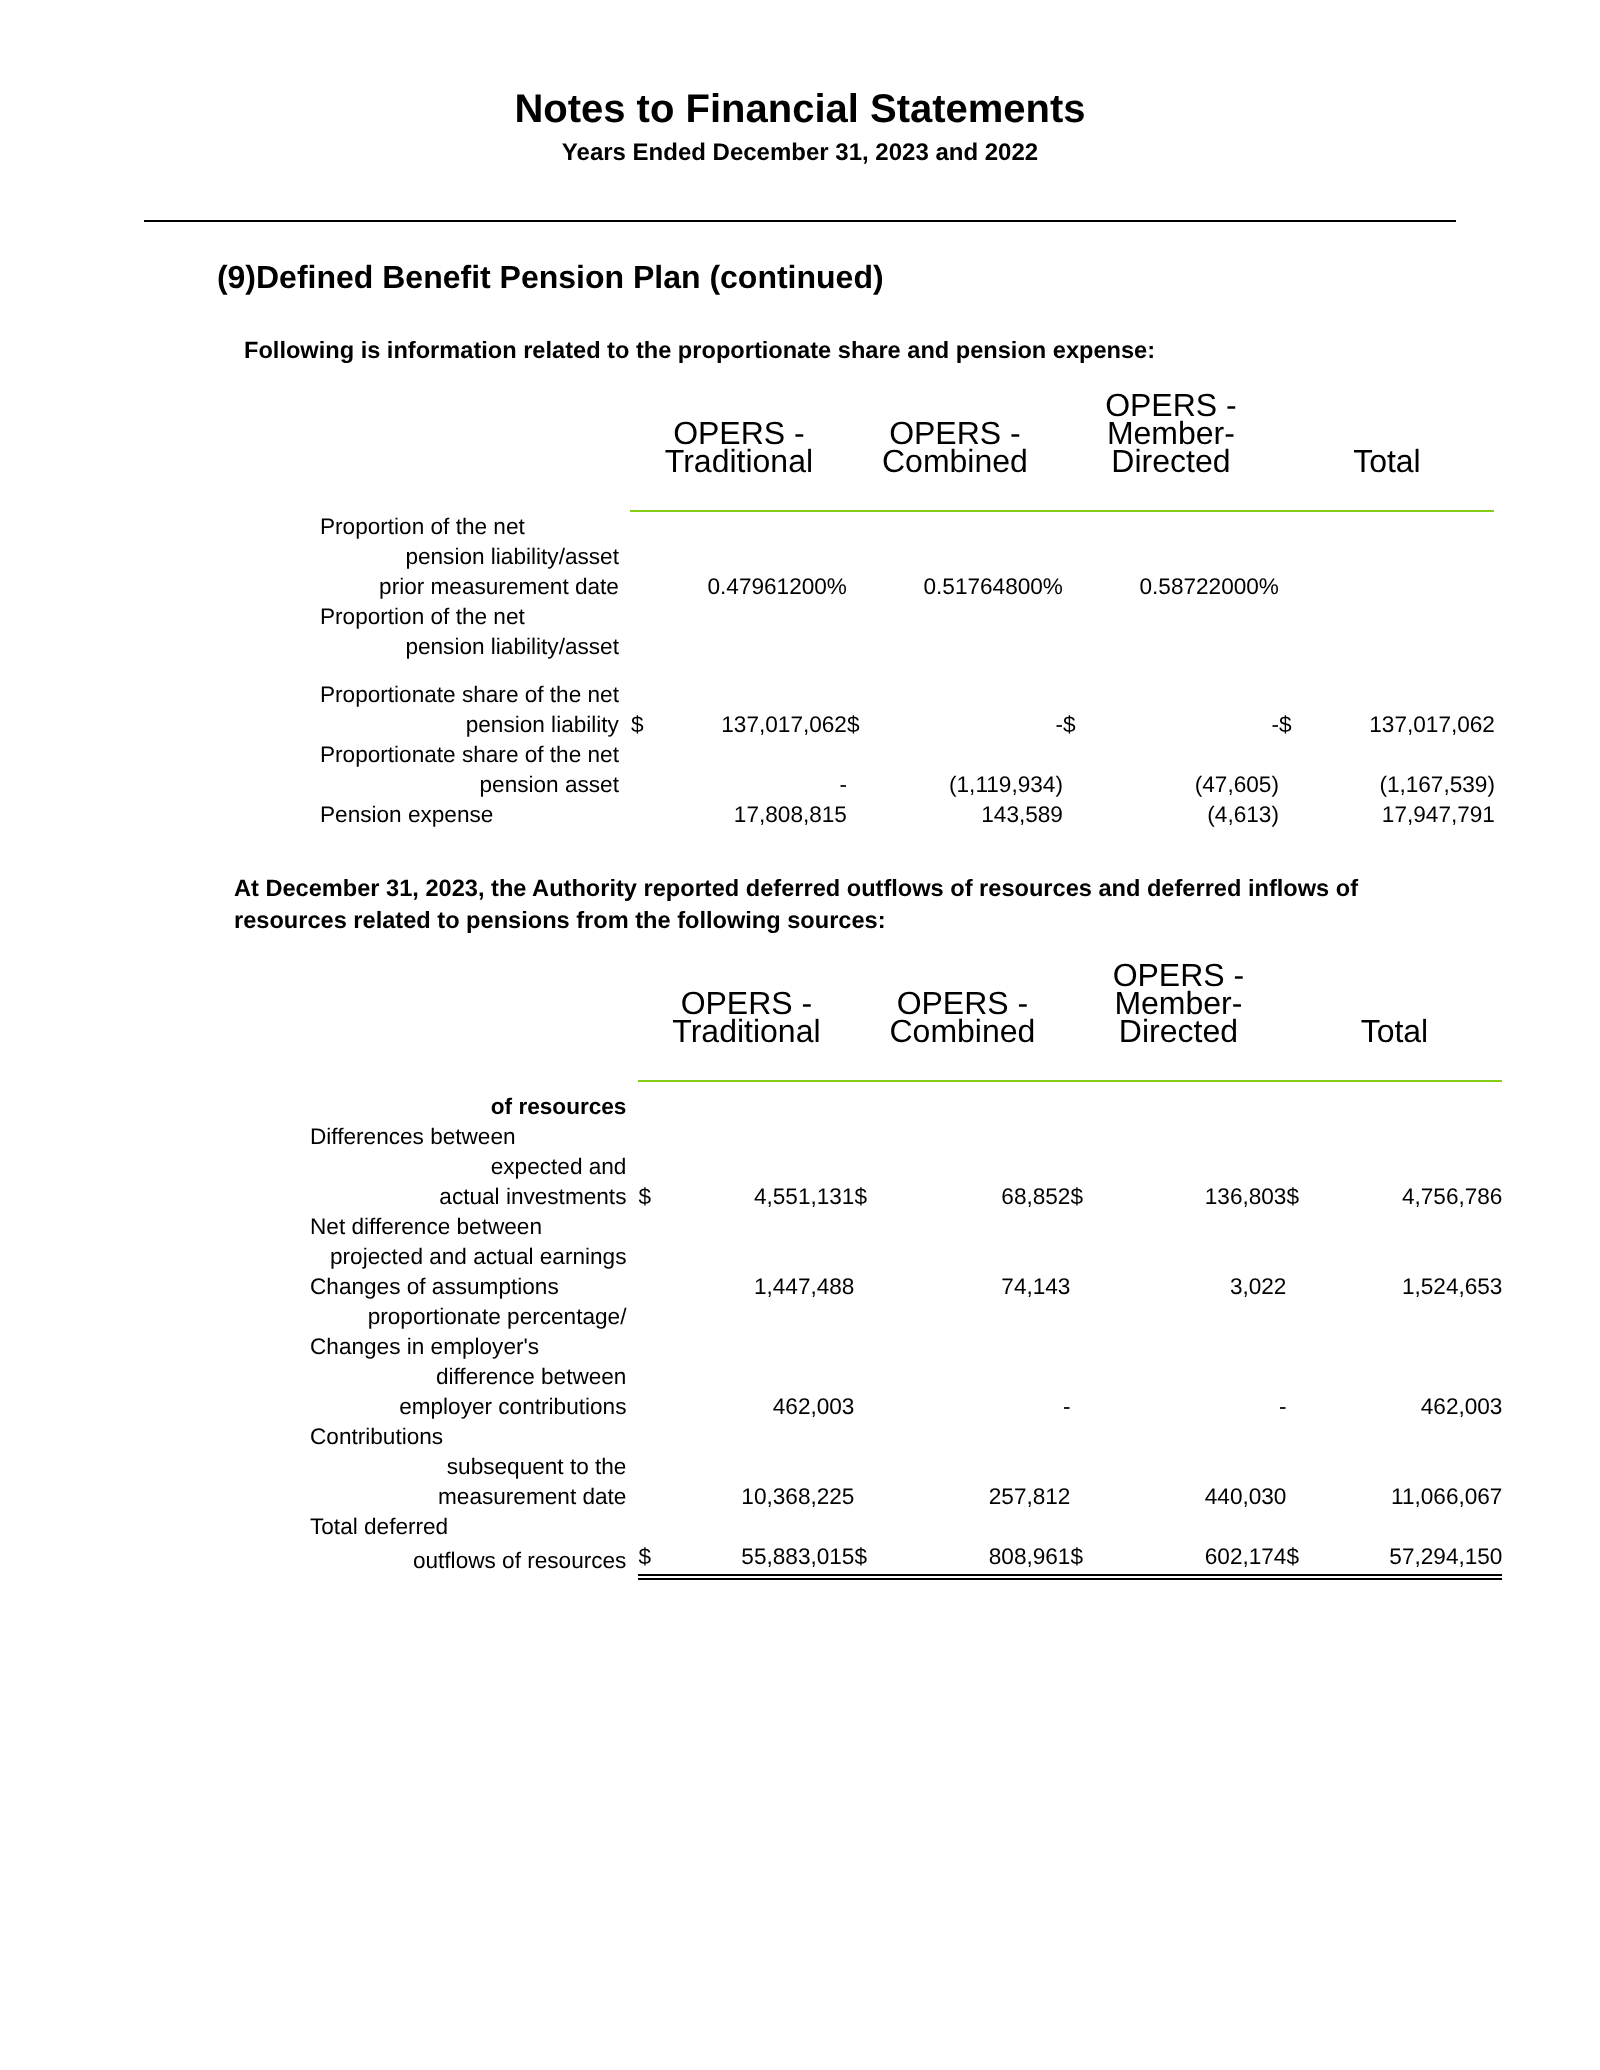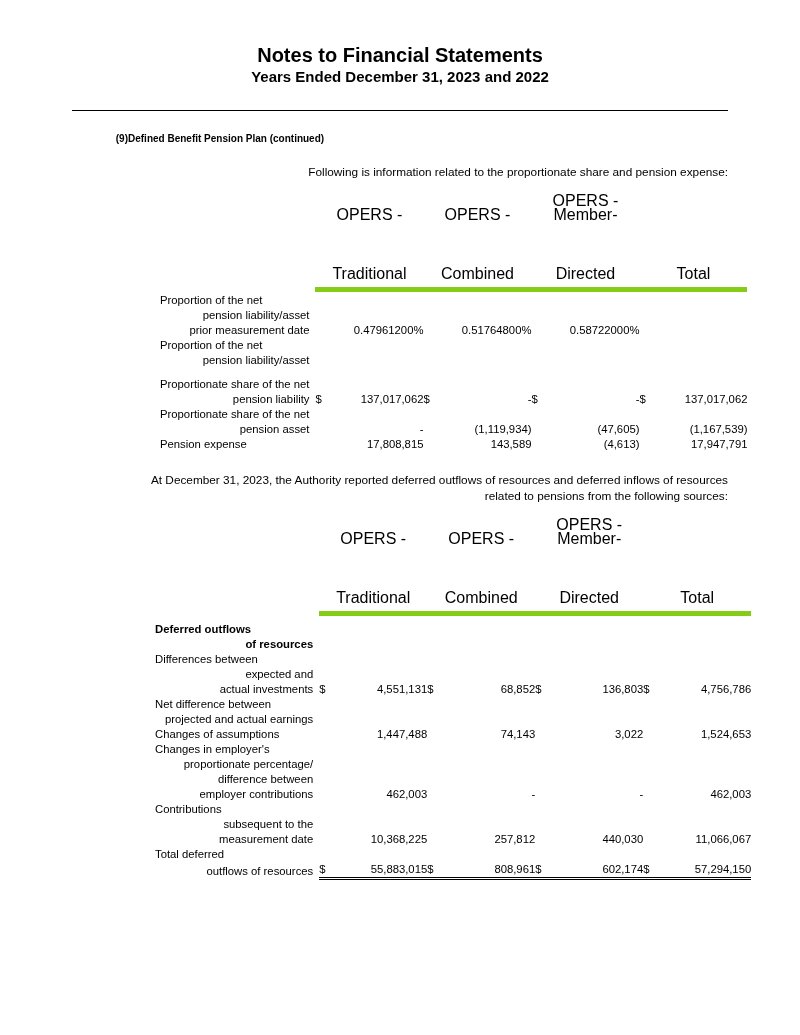--- a/index.html
+++ b/index.html
@@ -31,42 +31,43 @@
     font-weight: bold;
     letter-spacing: 0.2px;
     line-height: 21px;
   }
   .header .line2 {
     font-size: 20px;
     font-weight: bold;
     line-height: 21px;
   }
   .header .line3 {
-    font-size: 15px;
+    font-size: 12px;
     font-weight: bold;
     line-height: 21px;
   }
   .rule {
     border-top: 1.2px solid #000;
     margin: 23px 72px 0 72px;
   }
   .section-title {
     margin: 20px 0 0 88px;
-    font-size: 10px;
+    font-size: 16px;
     font-weight: bold;
   }
   .section-title .num {
     display: inline-block;
     width: 36px;
   }
   .para {
     margin: 18px 72px 0 122px;
     font-size: 11.8px;
     line-height: 16px;
-    text-align: right;
+    text-align: left;
+    font-weight: bold;
   }
   .para.two {
     margin: 20px 72px 0 117px;
   }
 
   table.fin {
     border-collapse: collapse;
     font-size: 11.3px;
   }
   table.fin td {
@@ -83,23 +84,22 @@
     margin-top: 14px;
   }
   .colhead {
     text-align: center;
     font-size: 16px;
     line-height: 14px;
     padding-bottom: 1px !important;
   }
   .colhead .under {
     display: block;
-    border-bottom: 5px solid #84cc16;
-    padding-bottom: 6px;
-    margin-top: 45px;
+    border-bottom: 1px solid #84cc16;
+    padding-bottom: 16px;
   }
   .lbl {
     text-align: left;
     padding-right: 6px !important;
     line-height: 15px;
   }
   .lbl.ind1 { padding-left: 10px; text-align: right; }
   .num {
     text-align: right;
     line-height: 15px;
@@ -263,24 +263,20 @@
         <br><br>
         <span class="under">Total</span>
       </td>
     </tr>
 
     <tr class="small-gap">
           <td colspan="9"></td>
         </tr>
 
     <tr>
-      <td class="lbl bold">Deferred outflows</td>
-      <td colspan="8"></td>
-    </tr>
-    <tr>
       <td class="lbl bold ind1">of resources</td>
       <td colspan="8"></td>
     </tr>
 
     <tr>
       <td class="lbl">Differences between</td>
       <td colspan="8"></td>
     </tr>
     <tr>
       <td class="lbl ind1">expected and</td>
@@ -313,25 +309,25 @@
       <td class="num cw">1,447,488</td>
       <td class="dollar"></td>
       <td class="num cw">74,143</td>
       <td class="dollar"></td>
       <td class="num cw">3,022</td>
       <td class="dollar"></td>
       <td class="num cw">1,524,653</td>
     </tr>
 
     <tr>
+      <td class="lbl ind1">proportionate percentage/</td>
+      <td colspan="8"></td>
+    </tr>
+    <tr>
       <td class="lbl">Changes in employer's</td>
-      <td colspan="8"></td>
-    </tr>
-    <tr>
-      <td class="lbl ind1">proportionate percentage/</td>
       <td colspan="8"></td>
     </tr>
     <tr>
       <td class="lbl ind1">difference between</td>
       <td colspan="8"></td>
     </tr>
     <tr>
       <td class="lbl ind1">employer contributions</td>
       <td class="dollar"></td>
       <td class="num cw">462,003</td>

